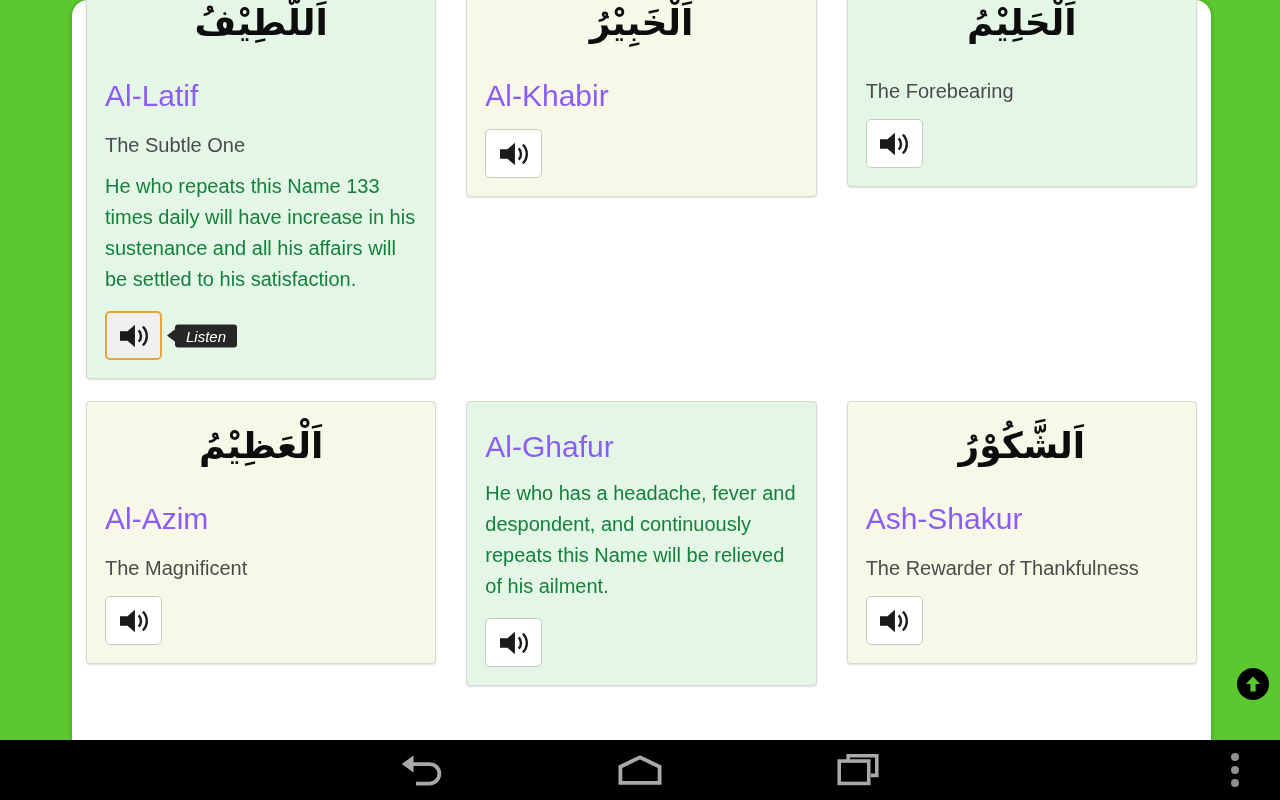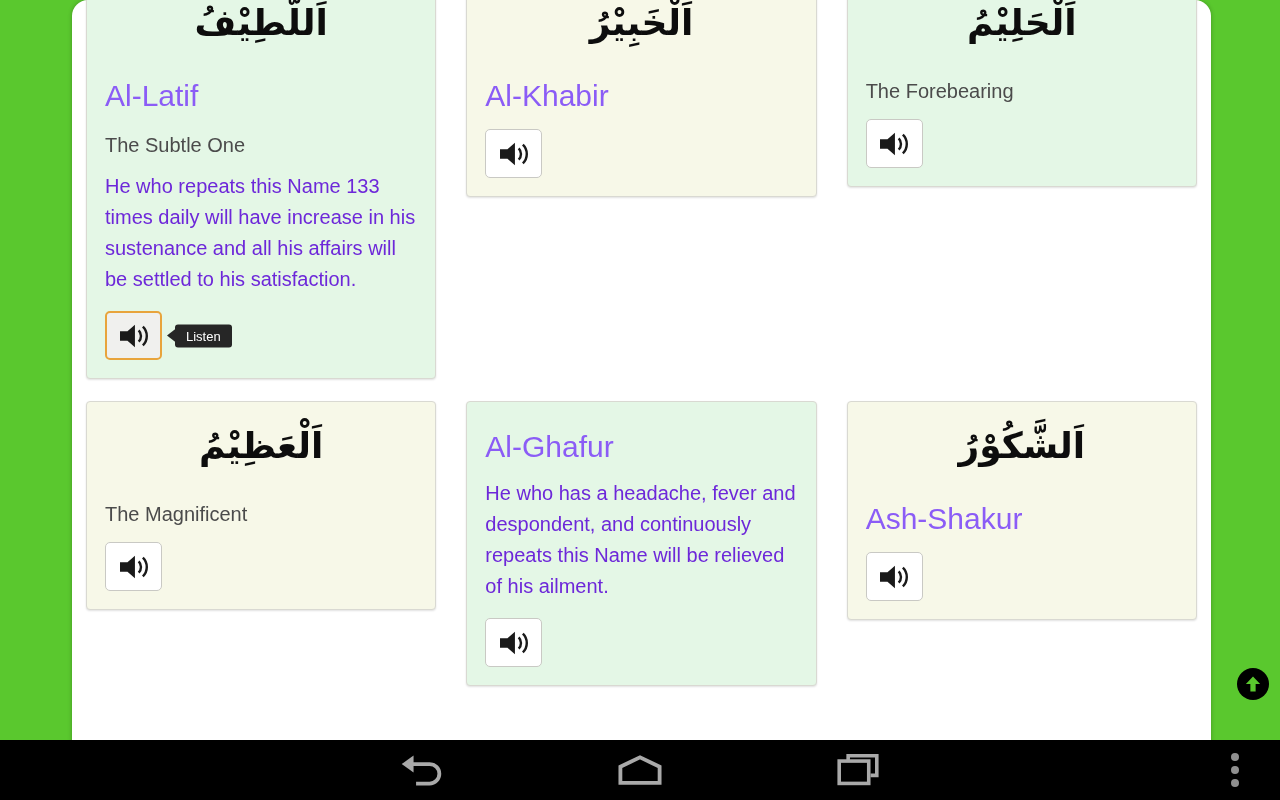--- a/index.html
+++ b/index.html
@@ -57,21 +57,21 @@
   .name-meaning {
     margin-top: 20px;
     font-size: 20px;
     line-height: 24px;
     color: #4b4b4b;
   }
   .name-description {
     margin-top: 14px;
     font-size: 20px;
     line-height: 31px;
-    color: #6d28d9;
+    color: #15803d;
   }
   .listen-row {
     position: relative;
     margin-top: 16px;
     height: 49px;
     display: flex;
     align-items: center;
   }
   .listen-button {
     width: 57px; height: 49px;
@@ -89,25 +89,26 @@
     background: #f0f0ee;
     border: 2px solid #e8a43c;
   }
   .tooltip {
     position: absolute;
     left: 70px;
     top: 50%;
     transform: translateY(-50%);
     background: #262626;
     color: #ffffff;
-    font-size: 13px;
+    font-size: 15px;
     line-height: 15px;
     padding: 4px 11px;
     border-radius: 3px;
     white-space: nowrap;
+    font-style: italic;
   }
   .tooltip-arrow {
     position: absolute;
     left: -8px;
     top: 50%;
     transform: translateY(-50%);
     width: 0; height: 0;
     border-top: 7px solid transparent;
     border-bottom: 7px solid transparent;
     border-right: 9px solid #262626;
@@ -218,20 +219,21 @@
             <polygon points="2,10 10,10 18,3 18,27 10,20 2,20" fill="#1a1a1a"></polygon>
             <path d="M22 9 a8.5 8.5 0 0 1 0 12" fill="none" stroke="#1a1a1a" stroke-width="2.6"></path>
             <path d="M26.5 5 a14 14 0 0 1 0 20" fill="none" stroke="#1a1a1a" stroke-width="2.6"></path>
           </svg>
         </button>
       </div>
     </div>
 
     <div class="card tint-cream">
       <div class="arabic" dir="rtl">اَلْعَظِيْمُ</div>
+      <h2 class="name-title">Al-Azim</h2>
       <div class="name-meaning">The Magnificent</div>
       <div class="listen-row">
         <button class="listen-button">
           <svg width="32" height="28" viewBox="0 0 34 30">
             <polygon points="2,10 10,10 18,3 18,27 10,20 2,20" fill="#1a1a1a"></polygon>
             <path d="M22 9 a8.5 8.5 0 0 1 0 12" fill="none" stroke="#1a1a1a" stroke-width="2.6"></path>
             <path d="M26.5 5 a14 14 0 0 1 0 20" fill="none" stroke="#1a1a1a" stroke-width="2.6"></path>
           </svg>
         </button>
       </div>
@@ -247,20 +249,21 @@
             <path d="M22 9 a8.5 8.5 0 0 1 0 12" fill="none" stroke="#1a1a1a" stroke-width="2.6"></path>
             <path d="M26.5 5 a14 14 0 0 1 0 20" fill="none" stroke="#1a1a1a" stroke-width="2.6"></path>
           </svg>
         </button>
       </div>
     </div>
 
     <div class="card tint-cream">
       <div class="arabic" dir="rtl">اَلشَّكُوْرُ</div>
       <h2 class="name-title">Ash-Shakur</h2>
+      <div class="name-meaning">The Rewarder of Thankfulness</div>
       <div class="listen-row">
         <button class="listen-button">
           <svg width="32" height="28" viewBox="0 0 34 30">
             <polygon points="2,10 10,10 18,3 18,27 10,20 2,20" fill="#1a1a1a"></polygon>
             <path d="M22 9 a8.5 8.5 0 0 1 0 12" fill="none" stroke="#1a1a1a" stroke-width="2.6"></path>
             <path d="M26.5 5 a14 14 0 0 1 0 20" fill="none" stroke="#1a1a1a" stroke-width="2.6"></path>
           </svg>
         </button>
       </div>
     </div>

